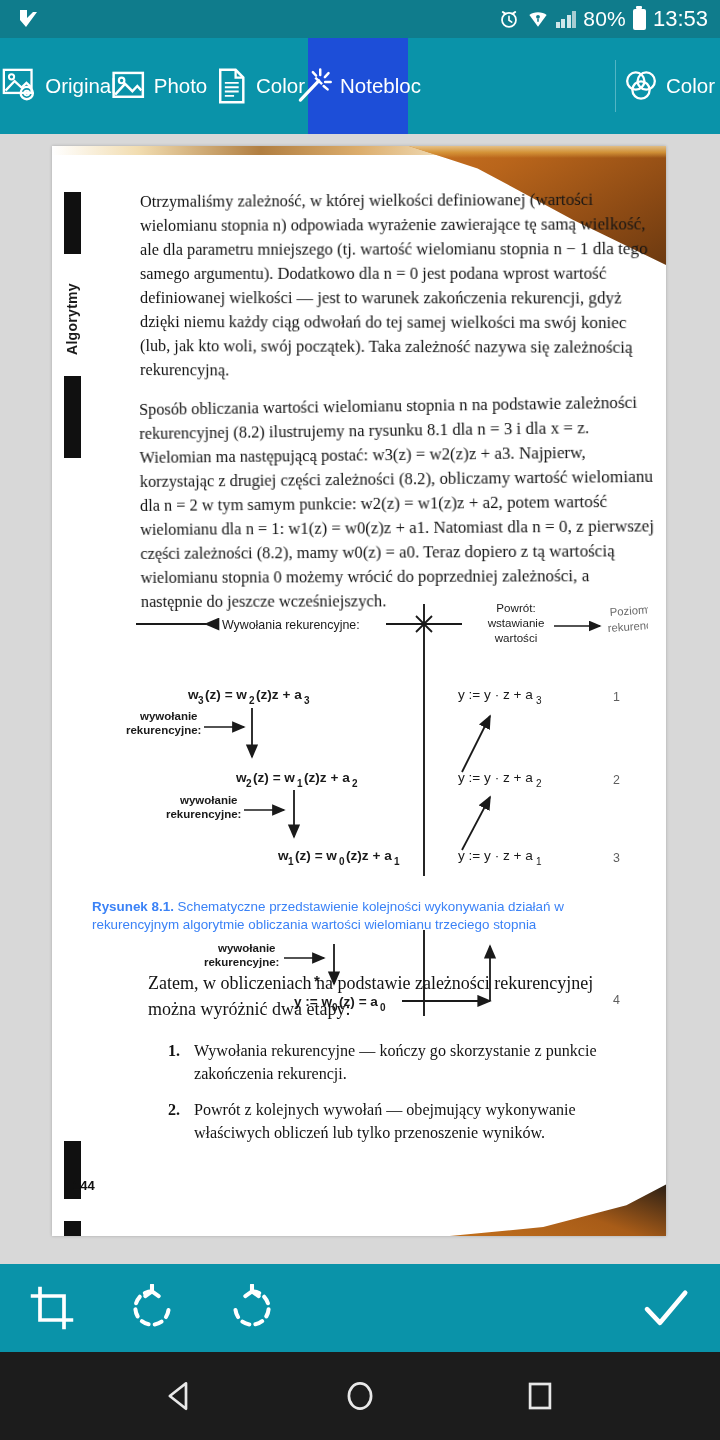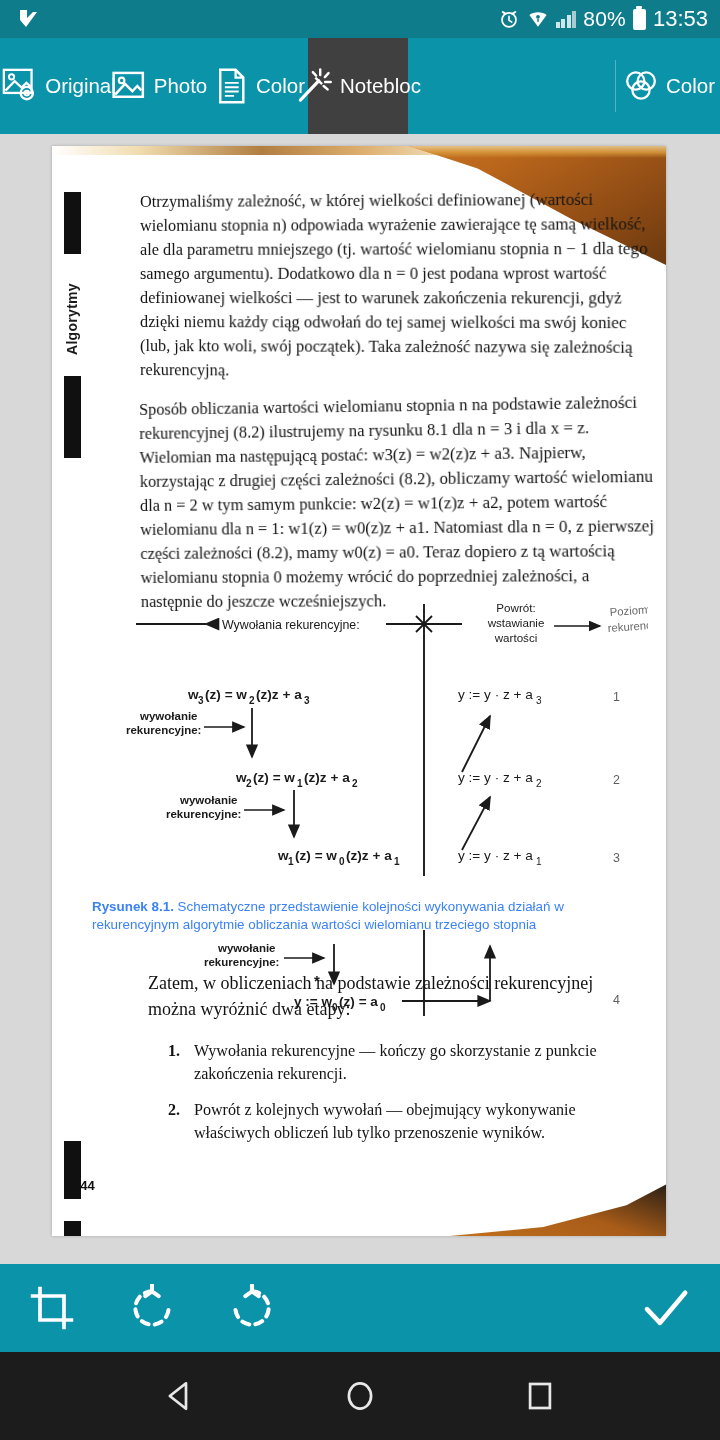--- a/index.html
+++ b/index.html
@@ -37,21 +37,21 @@
   
   .modebar {
     height: 96px; background: #0a93a9; display: flex; align-items: stretch;
     padding: 0 0 0 8px;
   }
   .mode {
     width: 100px; display: flex; flex-direction: row;
     align-items: center; justify-content: center; gap: 5px;
     color: #ffffff; cursor: pointer;
   }
-  .mode.active { background: #404040; }
+  .mode.active { background: #1d4ed8; }
   .mode .lbl { font-size: 20.5px; line-height: 1; }
   .modebar .spacer { flex: 1; }
   .divider { width: 1px; background: #6cc0cd; margin: 22px 0; opacity: .75; }
   .mode.right { width: 104px; }
 
   
   .preview {
     position: absolute; left: 0; top: 134px; width: 720px; height: 1122px;
     background: #d8d8d8; overflow: hidden;
   }

